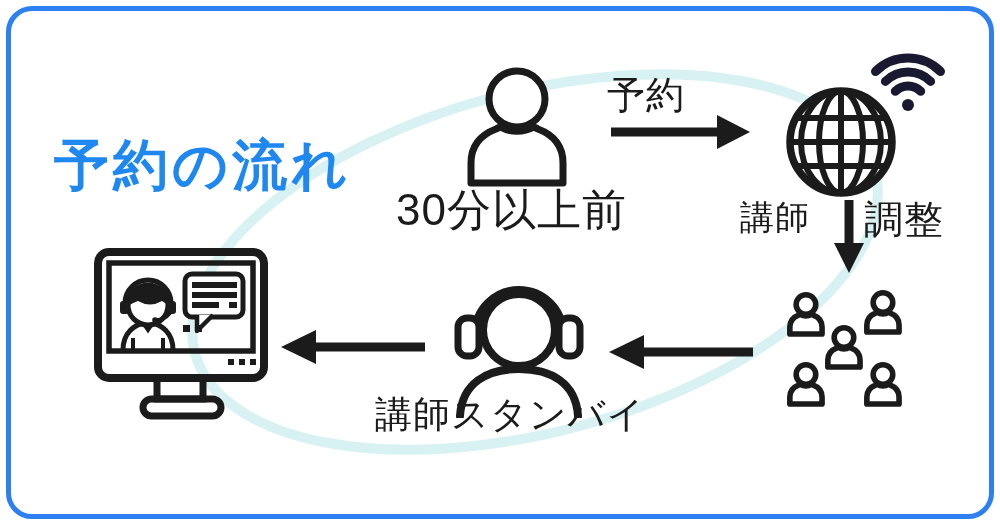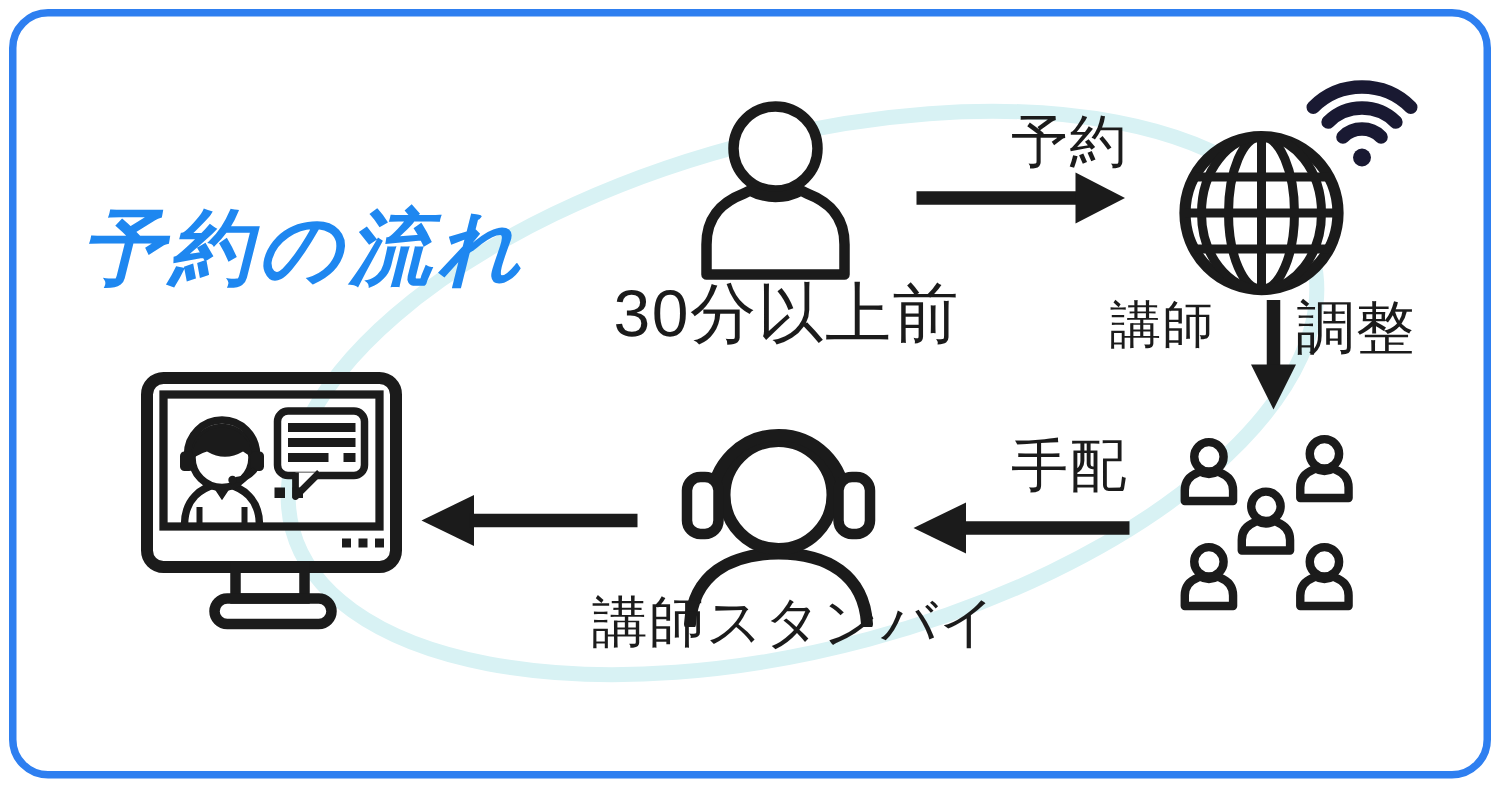--- a/index.html
+++ b/index.html
@@ -14,25 +14,25 @@
     position:relative;width:1000px;height:525px;background:#fff;overflow:hidden;
     font-family:"Liberation Sans","DejaVu Sans",sans-serif;
   }
   .frame{
     position:absolute;inset:6px;border:5px solid var(--accent-blue);
     border-radius:26px;pointer-events:none;
   }
   .abs{position:absolute;}
   .lbl{
     position:absolute;color:var(--ink);font-size:37px;line-height:1.15;
-    text-align:right;white-space:nowrap;letter-spacing:1px;
+    text-align:left;white-space:nowrap;letter-spacing:1px;
   }
   .title{
     position:absolute;left:54px;top:92px;color:var(--title-blue);
-    font-weight:800;font-size:55px;letter-spacing:4px;white-space:nowrap;font-style:italic;
+    font-weight:800;font-size:55px;letter-spacing:4px;white-space:nowrap;
   }
   
   .ink{stroke:var(--ink);fill:none;}
   .ink-w{stroke:var(--ink);fill:#fff;}
   .ink-f{fill:var(--ink);stroke:none;}
   .navy{stroke:var(--wifi-navy);fill:none;}
   .navy-f{fill:var(--wifi-navy);stroke:none;}
   .flow-stroke{stroke:var(--flow);fill:none;}
 </style>
 </head>
@@ -93,21 +93,20 @@
   <div class="lbl" style="left:864px;top:198px;font-size:39px">調整</div>
 
   <svg class="abs" style="left:783px;top:288px" width="132" height="132" viewBox="0 0 132 132">
     <use href="#person-shape" class="ink-w" stroke-width="16" transform="translate(3,5) scale(0.35)"></use>
     <use href="#person-shape" class="ink-w" stroke-width="16" transform="translate(80,3) scale(0.35)"></use>
     <use href="#person-shape" class="ink-w" stroke-width="16" transform="translate(41,38) scale(0.35)"></use>
     <use href="#person-shape" class="ink-w" stroke-width="16" transform="translate(3,75) scale(0.35)"></use>
     <use href="#person-shape" class="ink-w" stroke-width="16" transform="translate(80,75) scale(0.35)"></use>
   </svg>
 
-  <div class="lbl" style="left:612px;top:290px;width:140px;font-size:38px">手配</div>
   <svg class="abs" style="left:606px;top:331px" width="150" height="42" viewBox="0 0 150 42">
     <polygon class="ink-f" points="3,21 38,4 38,38"></polygon>
     <line class="ink" x1="35" y1="21" x2="147" y2="21" stroke-width="9"></line>
   </svg>
 
   <svg class="abs" style="left:452px;top:278px" width="134" height="140" viewBox="0 0 134 140">
     <path class="ink" d="M8 138 C10 105 35 91 67 91 C99 91 124 105 126 138" stroke-width="8" stroke-linecap="round"></path>
     <circle class="ink-w" cx="67" cy="52" r="36" stroke-width="8"></circle>
     <path class="ink" d="M23 56 A44 44 0 0 1 111 56" stroke-width="8" stroke-linecap="round"></path>
     <rect class="ink-w" x="6" y="40" width="21" height="38" rx="9" stroke-width="7"></rect>

